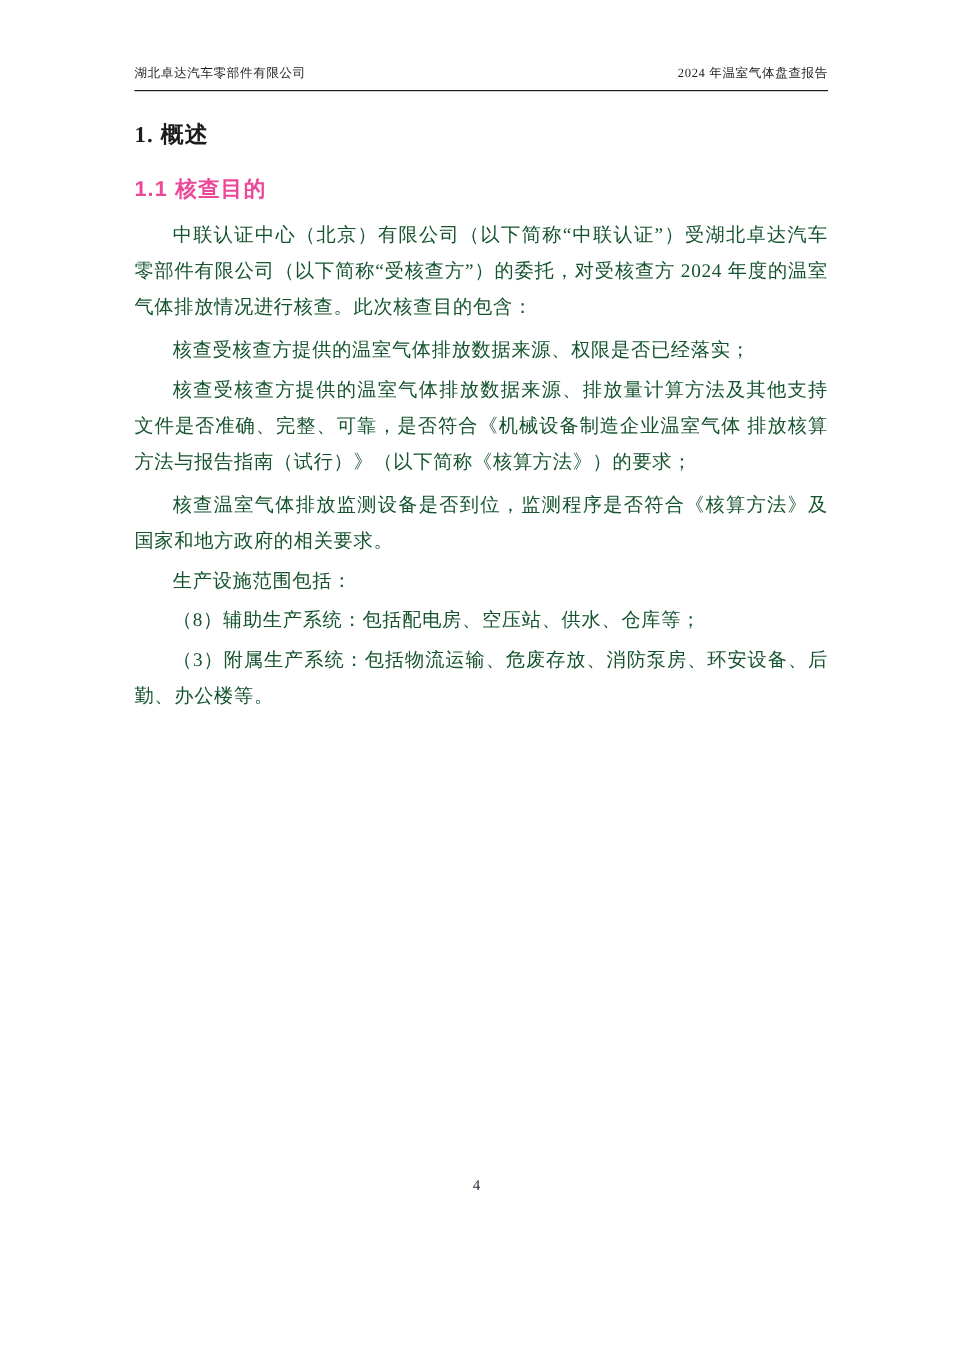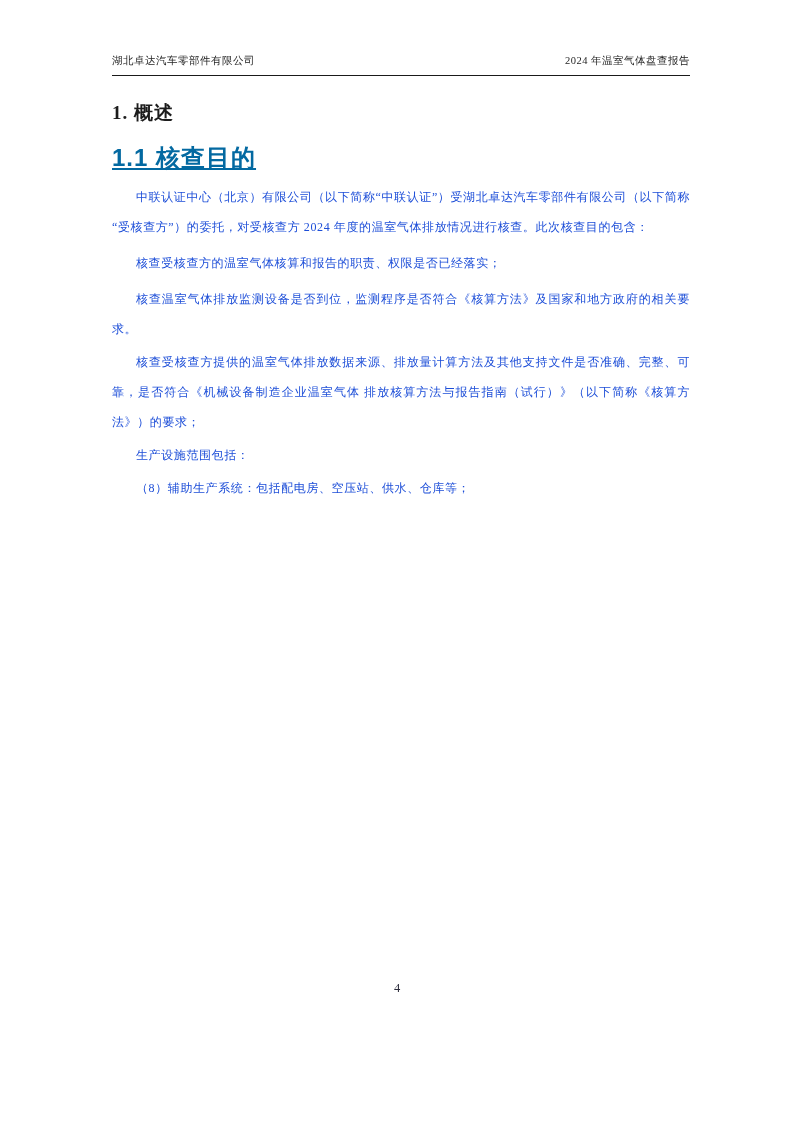--- a/index.html
+++ b/index.html
@@ -32,39 +32,38 @@
   .chapter-title {
     margin: 25px 0 0 0;
     font-size: 19px;
     font-weight: bold;
     color: #1c1c1c;
     letter-spacing: 1px;
     line-height: 24px;
   }
   .section-title {
     font-family: "Liberation Sans", "DejaVu Sans", sans-serif;
-    font-size: 24px;
+    font-size: 18px;
     font-weight: bold;
-    color: #0369a1;
+    color: #ec4899;
     letter-spacing: 1px;
     margin: 21px 0 0 0;
     line-height: 23px;
-    text-decoration: underline;
   }
   .section-title.gap-large {
     margin-top: 30px;
   }
   p.para {
-    font-size: 12px;
+    font-size: 16px;
     line-height: 30px;
     letter-spacing: 0.6px;
     text-align: justify;
     text-indent: 2em;
     margin: 3px 0 0 0;
-    color: #1d4ed8;
+    color: #14532d;
   }
   p.para.first {
     margin-top: 13px;
   }
   p.para.gap {
     margin-top: 6px;
   }
   .footer {
     position: absolute;
     left: 0;
@@ -84,31 +83,32 @@
     <span>湖北卓达汽车零部件有限公司</span>
     <span>2024 年温室气体盘查报告</span>
   </div>
 
   <div class="chapter-title">1. 概述</div>
 
   <div class="section-title">1.1 核查目的</div>
 
   <p class="para first">中联认证中心（北京）有限公司（以下简称“中联认证”）受湖北卓达汽车零部件有限公司（以下简称“受核查方”）的委托，对受核查方 2024 年度的温室气体排放情况进行核查。此次核查目的包含：</p>
 
-  <p class="para gap">核查受核查方的温室气体核算和报告的职责、权限是否已经落实；</p>
+  <p class="para gap">核查受核查方提供的温室气体排放数据来源、权限是否已经落实；</p>
+
+  <p class="para">核查受核查方提供的温室气体排放数据来源、排放量计算方法及其他支持文件是否准确、完整、可靠，是否符合《机械设备制造企业温室气体 排放核算方法与报告指南（试行）》（以下简称《核算方法》）的要求；</p>
 
   <p class="para gap">核查温室气体排放监测设备是否到位，监测程序是否符合《核算方法》及国家和地方政府的相关要求。</p>
-
-  <p class="para">核查受核查方提供的温室气体排放数据来源、排放量计算方法及其他支持文件是否准确、完整、可靠，是否符合《机械设备制造企业温室气体 排放核算方法与报告指南（试行）》（以下简称《核算方法》）的要求；</p>
 
 
 
   <p class="para">生产设施范围包括：</p>
 
 
   <p class="para">（8）辅助生产系统：包括配电房、空压站、供水、仓库等；</p>
 
+  <p class="para">（3）附属生产系统：包括物流运输、危废存放、消防泵房、环安设备、后勤、办公楼等。</p>
 
   <div class="footer">
     <span>4</span>
   </div>
 
 </div>
 
 </body></html>

